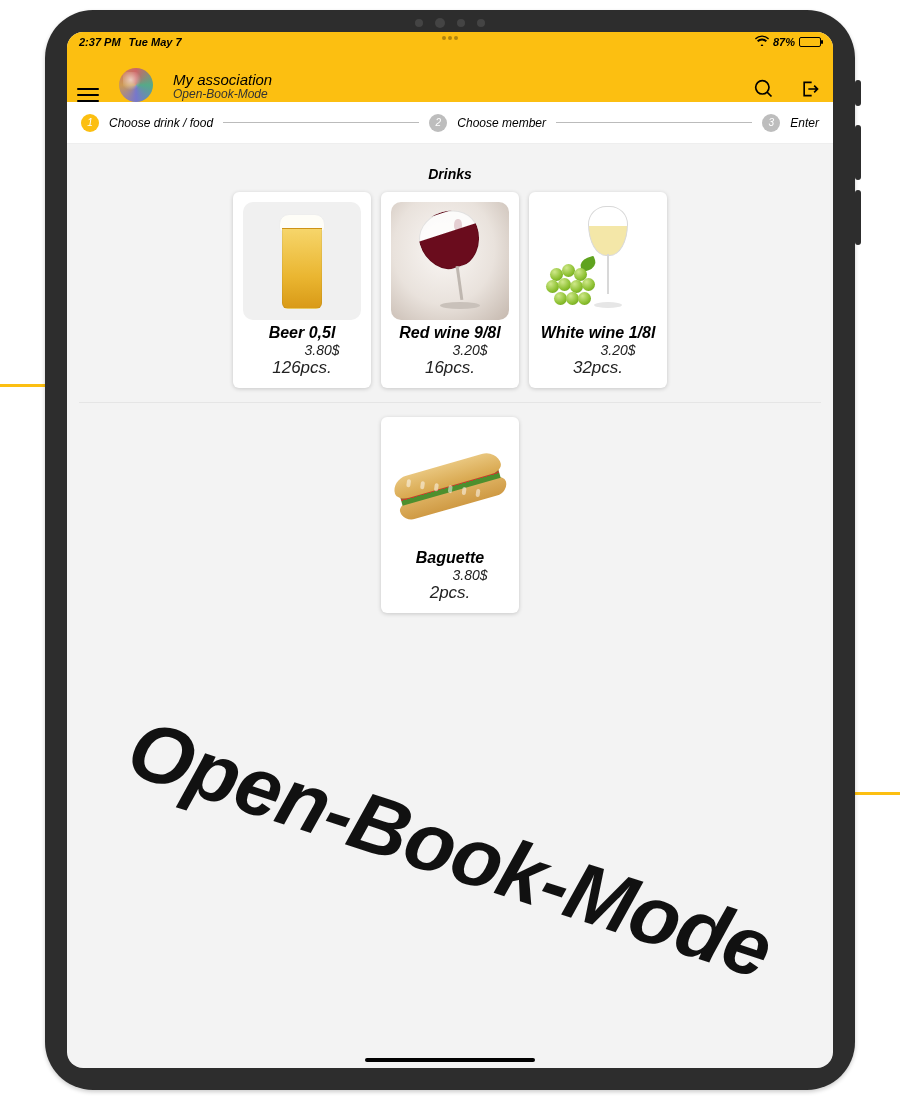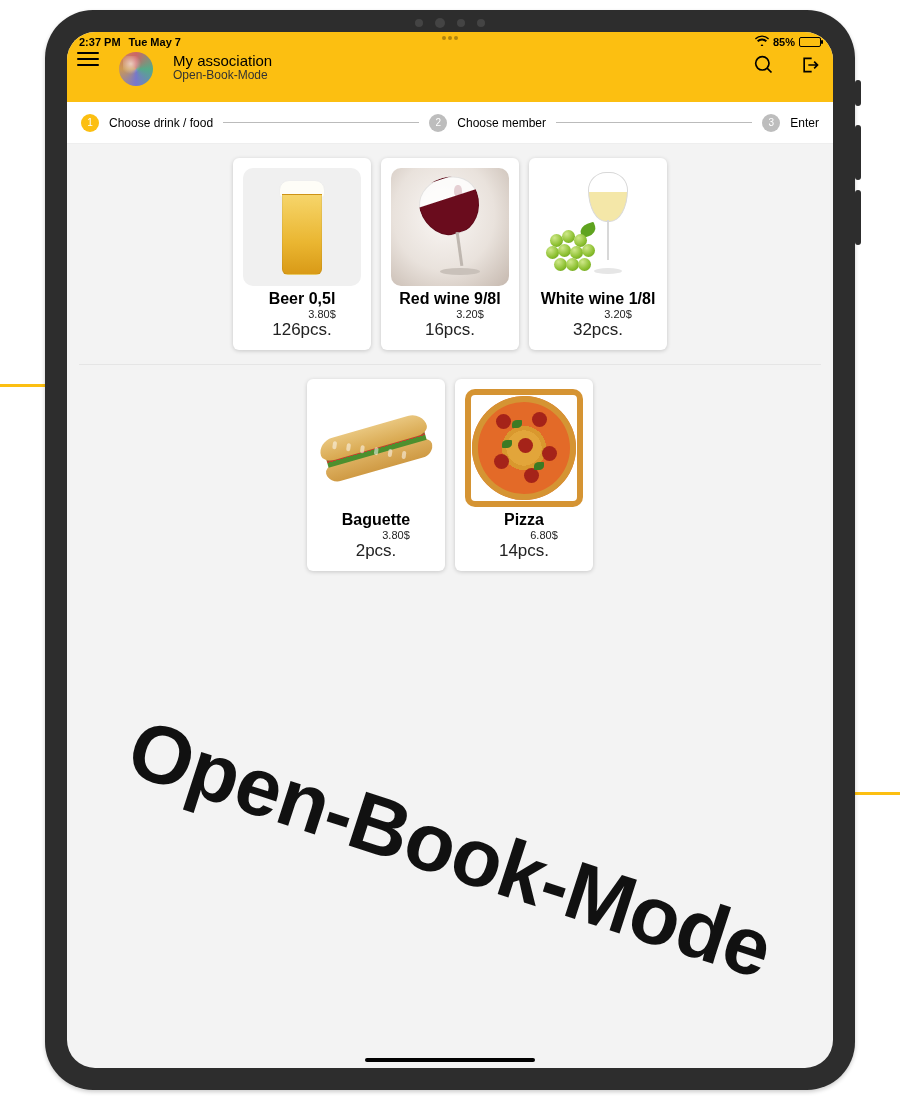--- a/index.html
+++ b/index.html
@@ -19,23 +19,24 @@
   .side-btn.a{ top:70px; width:6px; height:26px;}
   .side-btn.b{ top:115px; width:6px; height:55px;}
   .side-btn.c{ top:180px; width:6px; height:55px;}
   .camera-area{ position:absolute; top:8px; left:50%; transform:translateX(-50%); display:flex; gap:12px; align-items:center;}
   .camera-area span{ width:8px;height:8px;border-radius:50%; background:#444;}
   .camera-area span.big{ width:10px;height:10px;}
   
   .screen {
     width:100%; height:100%;
     background:#f3f3f3;
-    border-radius:28px;
+    border-radius:16px;
     overflow:hidden;
     position:relative;
+    font-style:italic;
   }
   
   
   .statusbar {
     height:20px;
     background:#fcbf11;
     font-size:11px; font-weight:600;
     display:flex; align-items:center;
     padding:0 12px;
     color:#000;
@@ -45,21 +46,21 @@
   .batt::after{content:"";position:absolute;right:-3px;top:2px;width:2px;height:4px;background:#000;border-radius:1px;}
   .batt .fill{ background:#000; width:100%; height:100%;}
   .wifi { font-size:12px;}
   .pill{ position:absolute; left:50%; top:4px; transform:translateX(-50%); display:flex; gap:2px;}
   .pill span{width:4px;height:4px;border-radius:50%;background:rgba(0,0,0,.3);}
   
   
   .appbar {
     height:50px;
     background:#fcbf11;
-    display:flex; align-items:flex-start;
+    display:flex; align-items:flex-end;
     padding:0 10px;
     gap:20px;
   }
   .hamburger{ width:22px; display:flex; flex-direction:column; gap:4px; cursor:pointer;}
   .hamburger span{height:2px;background:#000;border-radius:1px;}
   .avatar{ width:34px;height:34px;border-radius:50%; background:conic-gradient(#c66,#5a8,#77c,#c95,#c66); overflow:hidden; position:relative;}
   .avatar::after{content:"";position:absolute;inset:4px;background:radial-gradient(circle at 30% 30%,rgba(255,255,255,.6),transparent 40%);}
   .title-block{ line-height:1.15;}
   .title-block .t{font-size:15px;color:#000;}
   .title-block .s{font-size:12px;color:#333;}
@@ -90,21 +91,21 @@
     background:#fff;
     border-radius:6px;
     box-shadow:0 1px 4px rgba(0,0,0,.18);
     overflow:hidden;
     text-align:center;
     padding-bottom:10px;
     cursor:pointer;
   }
   .card .img{ width:118px;height:118px; margin:10px auto 2px; border-radius:10px; display:flex;align-items:center;justify-content:center; position:relative;}
   .card .name{font-weight:700;font-size:16px;margin-top:4px;}
-  .card .price{font-size:11px;color:#222;margin-left:40px;}
+  .card .price{font-size:14px;color:#222;margin-left:40px;}
   .card .stock{font-size:17px;color:#222;}
   .divider{height:1px;background:#e5e5e5;margin:14px 4px;}
   
   
   .img.beer{ background:#f0f0f0;}
   .glass-beer{ width:40px;height:95px; position:relative;}
   .glass-beer .foam{position:absolute;top:0;left:-3px;right:-3px;height:18px;background:#fefdf7;border-radius:10px 10px 4px 4px;border:1px solid #eee;}
   .glass-beer .body{position:absolute;top:14px;left:0;right:0;bottom:0;background:linear-gradient(180deg,#f6d56a,#eab631 60%,#d99a17);border-radius:0 0 6px 6px;border:1px solid rgba(0,0,0,.05);}
   
   .img.cola{ background:linear-gradient(180deg,#b59a7d 0%,#a7896b 55%,#5a3c27 55%,#4a2f1e 100%);}
@@ -192,21 +193,21 @@
           <span></span>
           <span></span>
           <span></span>
         </div>
       <div class="right">
         <span class="wifi">
           <svg width="14" height="11" viewBox="0 0 14 11">
               <path d="M7 9.5a1.2 1.2 0 100 2.4 1.2 1.2 0 000-2.4zM3.3 6.9a5.3 5.3 0 017.4 0l1.3-1.3a7.1 7.1 0 00-10 0zM.8 4.4a8.8 8.8 0 0112.4 0L14 3.2a10.6 10.6 0 00-14 0z" fill="#000"></path>
             </svg>
         </span>
-        <span>85%</span>
+        <span>87%</span>
         <span class="batt"><span class="fill"></span></span>
       </div>
     </div>
 
     <div class="appbar">
       <div class="hamburger">
           <span></span>
           <span></span>
           <span></span>
         </div>
@@ -234,20 +235,21 @@
       <span class="step-line"></span>
       <span class="step-num">2</span>
       <span class="step-label">Choose member</span>
       <span class="step-line"></span>
       <span class="step-num">3</span>
       <span class="step-label">Enter</span>
     </div>
 
     <div class="content">
 
+      <div class="section-title">Drinks</div>
       <div class="grid">
 
         <div class="card">
           <div class="img beer">
             <div class="glass-beer">
                 <div class="foam"></div>
                 <div class="body"></div>
               </div>
           </div>
           <div class="name">Beer 0,5l</div>
@@ -308,38 +310,20 @@
                 <div class="bread-bot"></div>
                 <div class="filling"></div>
                 <div class="bread-top"></div>
               </div>
           </div>
           <div class="name">Baguette</div>
           <div class="price">3.80$</div>
           <div class="stock">2pcs.</div>
         </div>
 
-        <div class="card">
-          <div class="img pizza">
-            <div class="pizza">
-                <span class="p1"></span>
-                <span class="p2"></span>
-                <span class="p3"></span>
-                <span class="p4"></span>
-                <span class="p5"></span>
-                <span class="p6"></span>
-                <span class="basil b1"></span>
-                <span class="basil b2"></span>
-                <span class="basil b3"></span>
-              </div>
-          </div>
-          <div class="name">Pizza</div>
-          <div class="price">6.80$</div>
-          <div class="stock">14pcs.</div>
-        </div>
 
       </div>
 
     </div>
 
     <div class="watermark">Open-Book-Mode</div>
     <div class="home-ind"></div>
 
   </div>
 </div>

